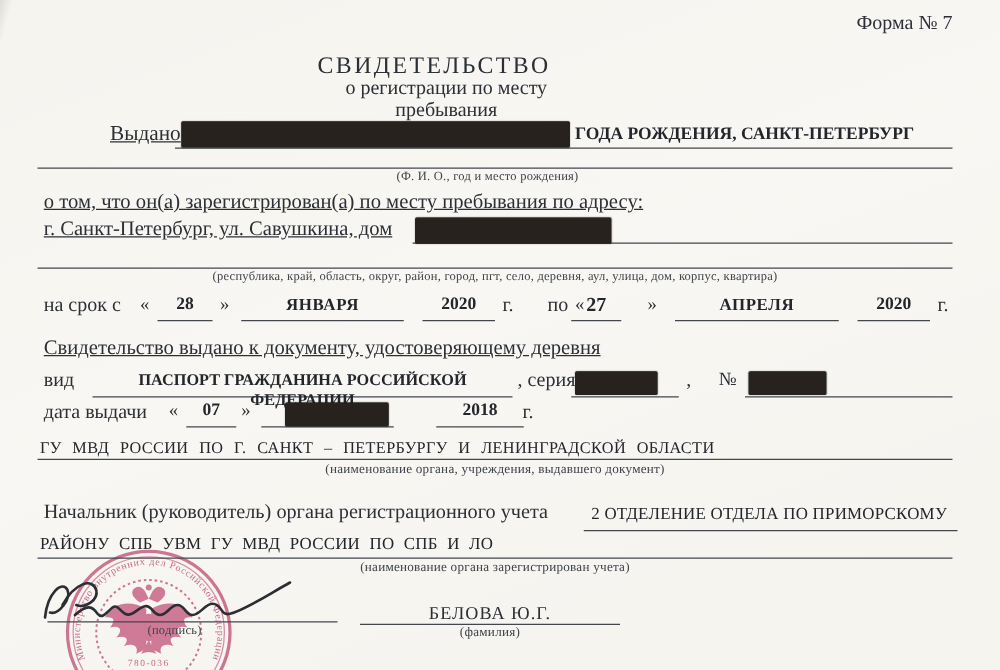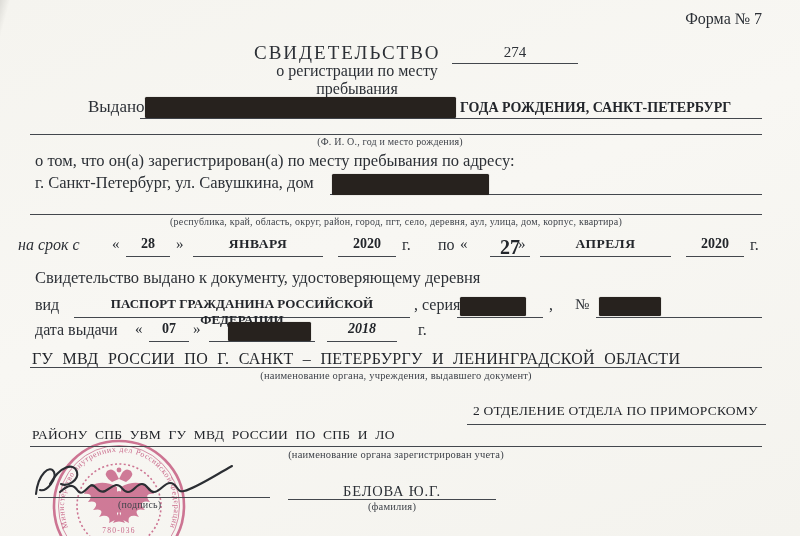--- a/index.html
+++ b/index.html
@@ -10,21 +10,21 @@
       linear-gradient(160deg,#f5f4ef 0%,#f8f7f3 45%,#f4f3ee 100%);
     font-family:"Liberation Serif","DejaVu Serif",serif;
     color:#2c3036;
   }
   .abs{position:absolute;}
   .caption{font-size:10px;color:#3f434a;letter-spacing:0.2px;}
   .rule{border-bottom:1.4px solid #43474d;height:0;}
   .cell{display:inline-block;text-align:center;border-bottom:1.4px solid #43474d;}
   .capsval{font-weight:bold;color:#23262b;}
   .redbar{position:absolute;background:#27221e;border-radius:1.5px;box-shadow:0 0 1px rgba(0,0,0,.5);}
-  .body-text{font-size:16.5px;}
+  .body-text{font-size:16.5px;text-decoration:underline;}
   .quote{font-size:15px;}
   .z2{z-index:2;} .z3{z-index:3;}
   svg text{font-family:"Liberation Serif","DejaVu Serif",serif;}
 </style>
 </head>
 <body>
 
 <div class="page">
 
   <svg class="abs" style="left:40px;top:438px;" width="160" height="140" viewBox="0 0 160 140">
@@ -48,21 +48,20 @@
       <ellipse cx="79" cy="64" rx="7" ry="11"></ellipse>
       <path d="M79,74 l-6,11 q6,-3 12,0 z"></path>
     </g>
     <text x="79" y="95" font-size="7.5" letter-spacing="1.2" text-anchor="middle" fill="#c4587e" opacity="0.9">780-036</text>
   </svg>
 
   <div class="abs" style="right:38px;top:10px;font-size:16px;">Форма № 7</div>
 
   <div class="abs" style="left:254px;top:42px;font-size:19px;letter-spacing:2px;">СВИДЕТЕЛЬСТВО</div>
 
-  <div class="abs" style="left:452px;top:44px;width:126px;text-align:center;border-bottom:1.6px solid #43474d;height:19px;font-size:15px;">274</div>
 
   <div class="abs" style="left:237px;top:62px;width:240px;text-align:center;font-size:16px;">о регистрации по месту пребывания</div>
 
   <div class="abs body-text z2" style="left:88px;top:97px;font-size:17px;">Выдано</div>
   <div class="redbar z2" style="left:145px;top:97px;width:311px;height:21px;"></div>
   <div class="abs z2" style="left:460px;top:100px;font-size:14px;font-weight:bold;color:#23262b;">ГОДА РОЖДЕНИЯ, САНКТ-ПЕТЕРБУРГ</div>
   <div class="abs rule" style="left:140px;right:38px;top:118px;"></div>
 
   <div class="abs rule" style="left:30px;right:38px;top:134px;"></div>
   <div class="abs caption" style="left:30px;width:720px;top:136px;text-align:center;">(Ф. И. О., год и место рождения)</div>
@@ -70,30 +69,30 @@
   <div class="abs body-text" style="left:35px;top:151px;">о том, что он(а) зарегистрирован(а) по месту пребывания по адресу:</div>
 
   <div class="abs body-text z2" style="left:35px;top:173px;">г. Санкт-Петербург, ул. Савушкина, дом</div>
   <div class="redbar z2" style="left:332px;top:174px;width:157px;height:21px;"></div>
   <div class="abs rule" style="left:330px;right:38px;top:194px;"></div>
 
   <div class="abs rule" style="left:30px;right:38px;top:214px;"></div>
   <div class="abs caption" style="left:30px;right:38px;top:216px;text-align:center;">(республика, край, область, округ, район, город, пгт, село, деревня, аул, улица, дом, корпус, квартира)</div>
 
   <div class="abs" style="left:0;right:0;top:236px;height:24px;">
-    <span class="abs" style="left:18px;font-size:16px;font-style:italic;">на срок с</span>
+    <span class="abs" style="left:35px;font-size:16px;">на срок с</span>
     <span class="abs quote" style="left:112px;">«</span>
     <span class="cell abs capsval" style="left:126px;width:44px;height:20px;font-size:14px;">28</span>
     <span class="abs quote" style="left:176px;">»</span>
     <span class="cell abs capsval" style="left:193px;width:130px;height:20px;font-size:13.5px;letter-spacing:0.5px;">ЯНВАРЯ</span>
     <span class="cell abs capsval" style="left:338px;width:58px;height:20px;font-size:14px;">2020</span>
     <span class="abs" style="left:402px;font-size:16px;">г.</span>
     <span class="abs" style="left:438px;font-size:16px;">по</span>
     <span class="abs quote" style="left:460px;">«</span>
-    <span class="cell abs capsval" style="left:490px;width:40px;height:20px;font-size:20px;">27</span>
+    <span class="cell abs capsval" style="left:457px;width:40px;height:20px;font-size:16px;">27</span>
     <span class="abs quote" style="left:518px;">»</span>
     <span class="cell abs capsval" style="left:540px;width:131px;height:20px;font-size:13.5px;letter-spacing:0.5px;">АПРЕЛЯ</span>
     <span class="cell abs capsval" style="left:686px;width:58px;height:20px;font-size:14px;">2020</span>
     <span class="abs" style="left:750px;font-size:16px;">г.</span>
   </div>
 
   <div class="abs body-text" style="left:35px;top:268px;">Свидетельство выдано к документу, удостоверяющему деревня</div>
 
   <div class="abs" style="left:0;right:0;top:296px;height:24px;">
     <span class="abs" style="left:35px;font-size:16px;">вид</span>
@@ -106,29 +105,30 @@
   </div>
   <div class="redbar z2" style="left:460px;top:297px;width:66px;height:19px;"></div>
   <div class="redbar z2" style="left:599px;top:297px;width:62px;height:19px;"></div>
 
   <div class="abs" style="left:0;right:0;top:321px;height:24px;">
     <span class="abs" style="left:35px;font-size:16px;">дата выдачи</span>
     <span class="abs quote" style="left:135px;">«</span>
     <span class="cell abs" style="left:149px;width:40px;height:20px;font-size:14px;font-weight:600;color:#23262b;">07</span>
     <span class="abs quote" style="left:193px;">»</span>
     <span class="cell abs" style="left:209px;width:106px;height:20px;"></span>
-    <span class="cell abs" style="left:327px;width:70px;height:20px;font-size:14px;font-weight:600;color:#23262b;font-style:italic;">2018</span>
+    <span class="cell abs" style="left:349px;width:70px;height:20px;font-size:14px;font-weight:600;color:#23262b;">2018</span>
     <span class="abs" style="left:418px;font-size:16px;">г.</span>
   </div>
   <div class="redbar z2" style="left:228px;top:322px;width:83px;height:19px;"></div>
 
-  <div class="abs" style="left:32px;top:350px;font-size:16px;letter-spacing:0.3px;word-spacing:5px;color:#23262b;">ГУ  МВД  РОССИИ  ПО  Г. САНКТ – ПЕТЕРБУРГУ  И  ЛЕНИНГРАДСКОЙ ОБЛАСТИ</div>
+  <div class="abs" style="left:32px;top:350px;font-size:13px;letter-spacing:0.3px;word-spacing:5px;color:#23262b;">ГУ  МВД  РОССИИ  ПО  Г. САНКТ – ПЕТЕРБУРГУ  И  ЛЕНИНГРАДСКОЙ ОБЛАСТИ</div>
   <div class="abs rule" style="left:30px;right:38px;top:367px;"></div>
   <div class="abs caption" style="left:30px;right:38px;top:370px;text-align:center;font-size:10.5px;">(наименование органа, учреждения, выдавшего документ)</div>
 
+  <div class="abs" style="left:35px;top:400px;font-size:16.2px;">Начальник (руководитель) органа регистрационного учета</div>
   <div class="abs z2" style="left:473px;top:403px;font-size:13.5px;color:#23262b;letter-spacing:0.2px;">2 ОТДЕЛЕНИЕ ОТДЕЛА  ПО ПРИМОРСКОМУ</div>
   <div class="abs rule" style="left:467px;right:34px;top:424px;"></div>
 
   <div class="abs z2" style="left:32px;top:427px;font-size:13.5px;color:#23262b;word-spacing:4px;letter-spacing:0.2px;">РАЙОНУ СПБ УВМ  ГУ  МВД РОССИИ  ПО СПБ  И  ЛО</div>
   <div class="abs rule z2" style="left:30px;right:38px;top:446px;"></div>
   <div class="abs caption z2" style="left:30px;right:38px;top:449px;text-align:center;font-size:10.5px;">(наименование органа зарегистрирован учета)</div>
 
   <svg class="abs z3" style="left:28px;top:452px;" width="230" height="60" viewBox="0 0 230 60">
     <g stroke="#2b2e33" stroke-width="2.1" fill="none" stroke-linecap="round">
       <path d="M8,42 C10,22 22,12 26,20 C29,27 19,40 12,38"></path>

